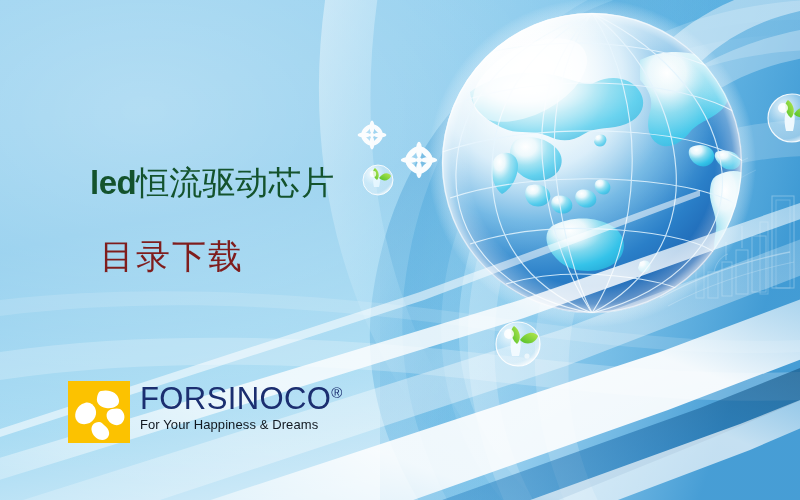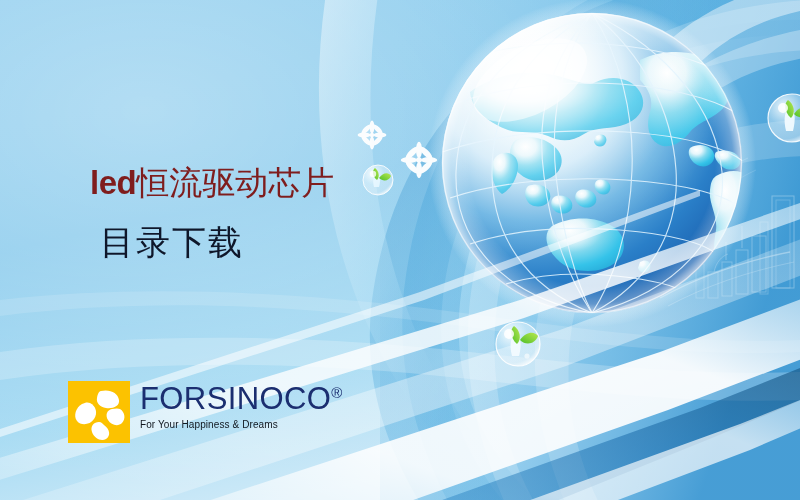--- a/index.html
+++ b/index.html
@@ -27,39 +27,39 @@
   
   #headline {
     position: absolute;
     left: 78px;
     top: 163px;
     width: 340px;
     z-index: 40;
     pointer-events: none;
   }
   #headline .line1 {
-    color: #7f1d1d;
+    color: #14532d;
     font-size: 33px;
     line-height: 40px;
     font-family: "Liberation Serif", "DejaVu Serif", serif;
     font-weight: 400;
     white-space: nowrap;
     text-indent: 12px;
   }
   #headline .line1 .latin {
     font-family: "Liberation Sans", sans-serif;
     font-weight: 700;
     font-size: 33px;
     letter-spacing: -0.5px;
   }
   #headline .line2 {
-    color: #0f172a;
+    color: #7f1d1d;
     font-size: 34px;
     line-height: 44px;
-    margin-top: 18px;
+    margin-top: 32px;
     font-family: "Liberation Serif", "DejaVu Serif", serif;
     font-weight: 400;
     white-space: nowrap;
     text-indent: 22px;
     letter-spacing: 2px;
   }
 
   
   #logo {
     position: absolute;
@@ -90,21 +90,21 @@
     white-space: nowrap;
   }
   #logo-word .reg {
     font-size: 15px;
     vertical-align: super;
     line-height: 1;
     letter-spacing: 0;
   }
   #logo-tag {
     font-family: "Liberation Sans", sans-serif;
-    font-size: 10px;
+    font-size: 13px;
     line-height: 18px;
     color: #111820;
     margin-top: 2px;
     white-space: nowrap;
     letter-spacing: 0.1px;
   }
 </style>
 </head>
 <body>
 

